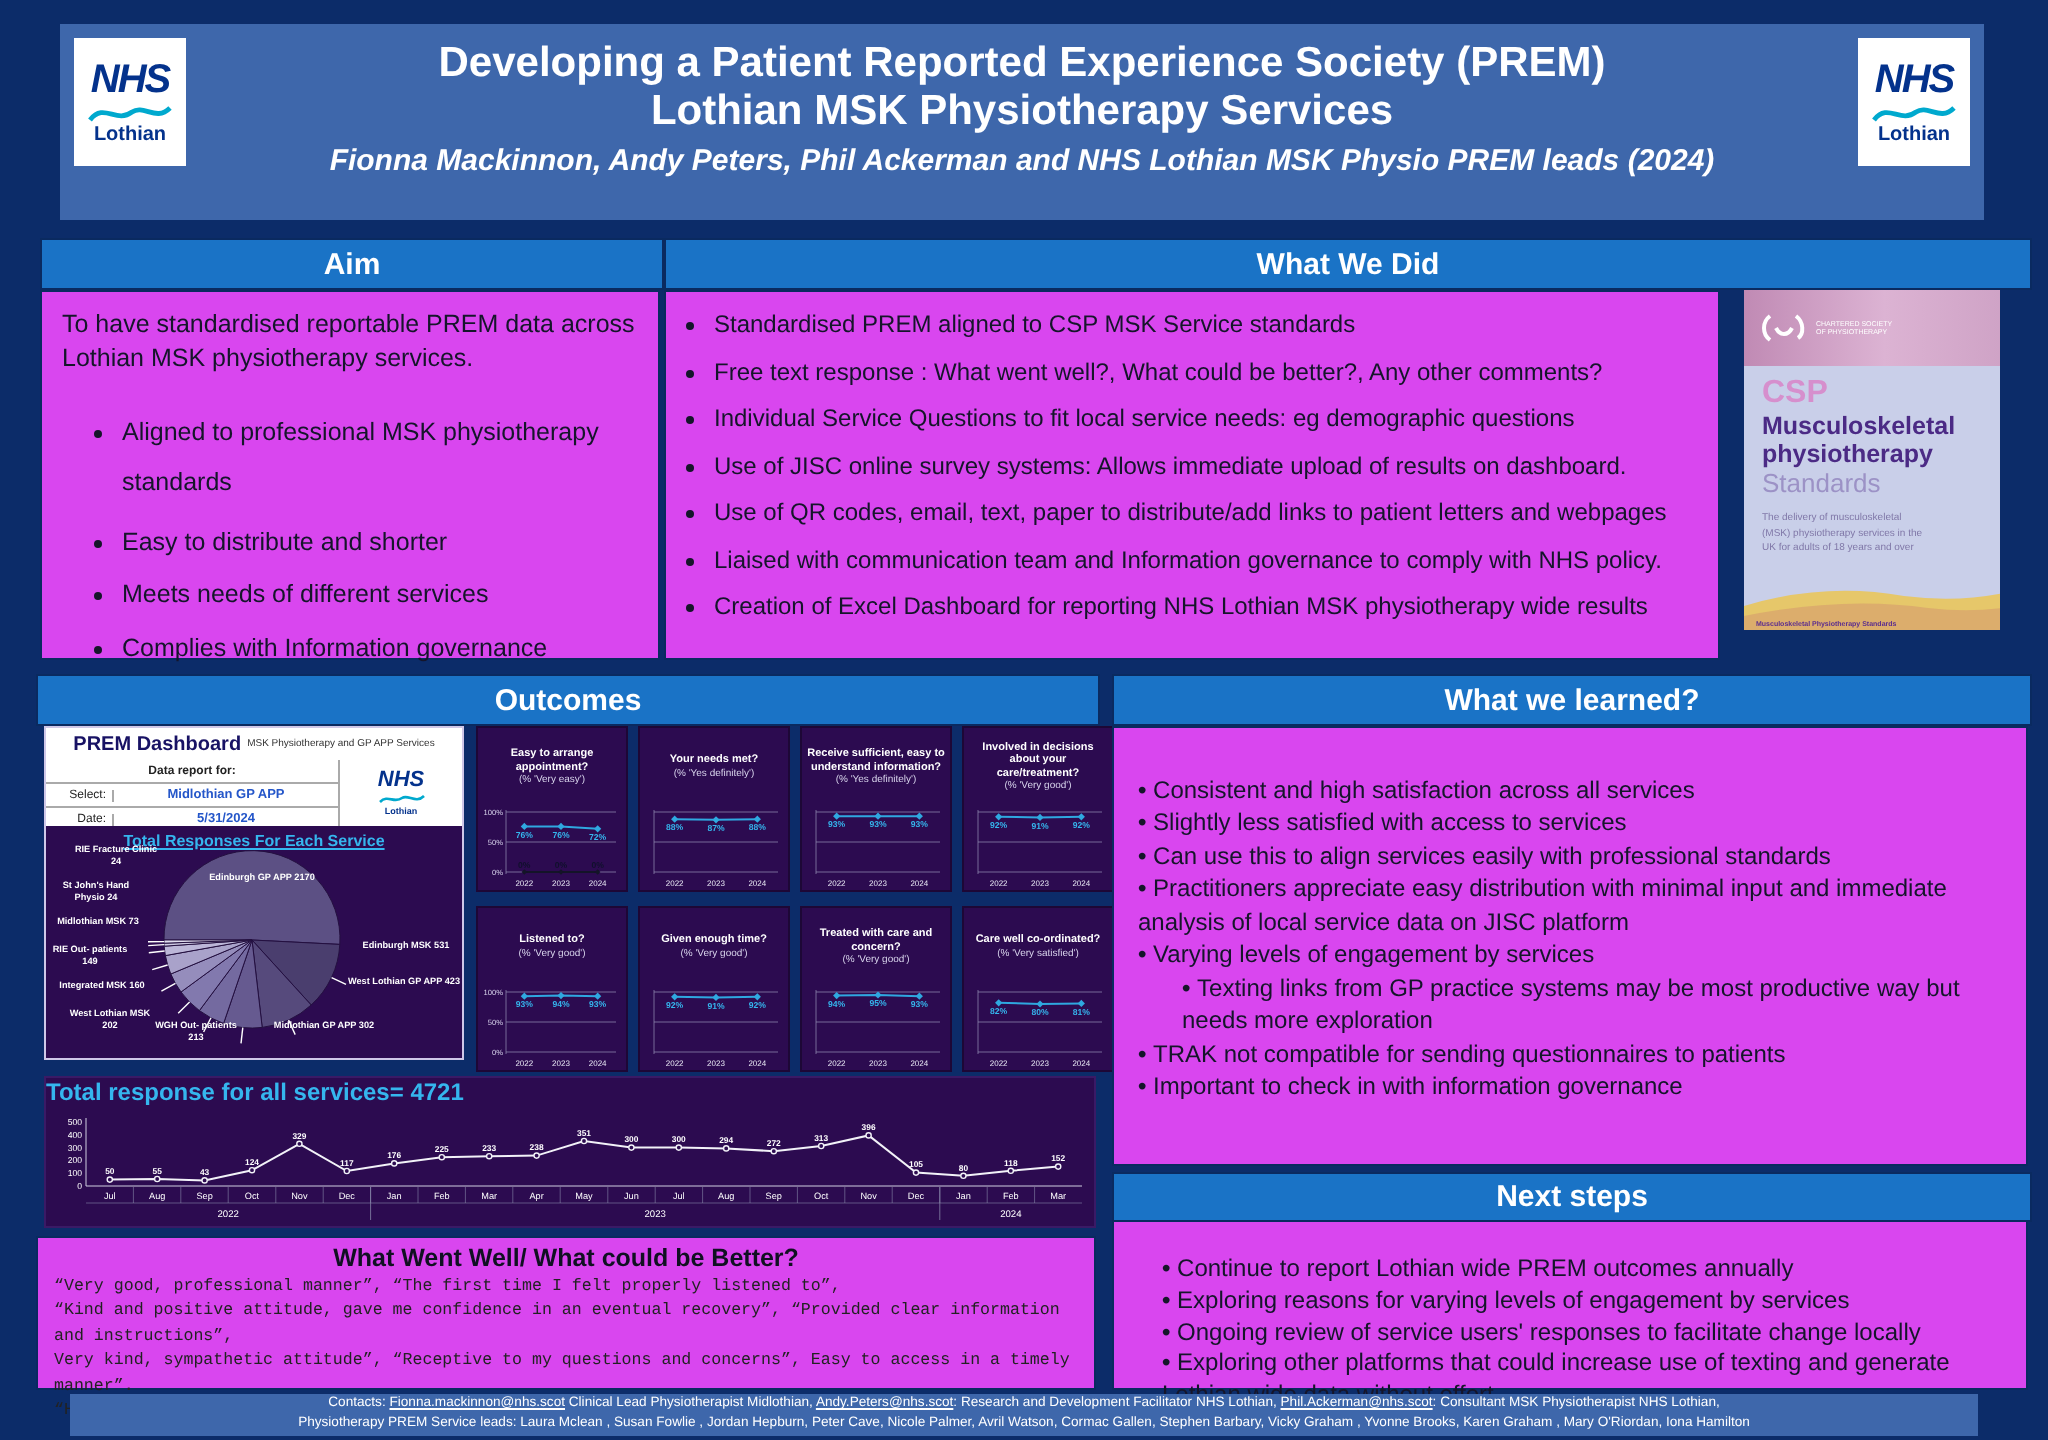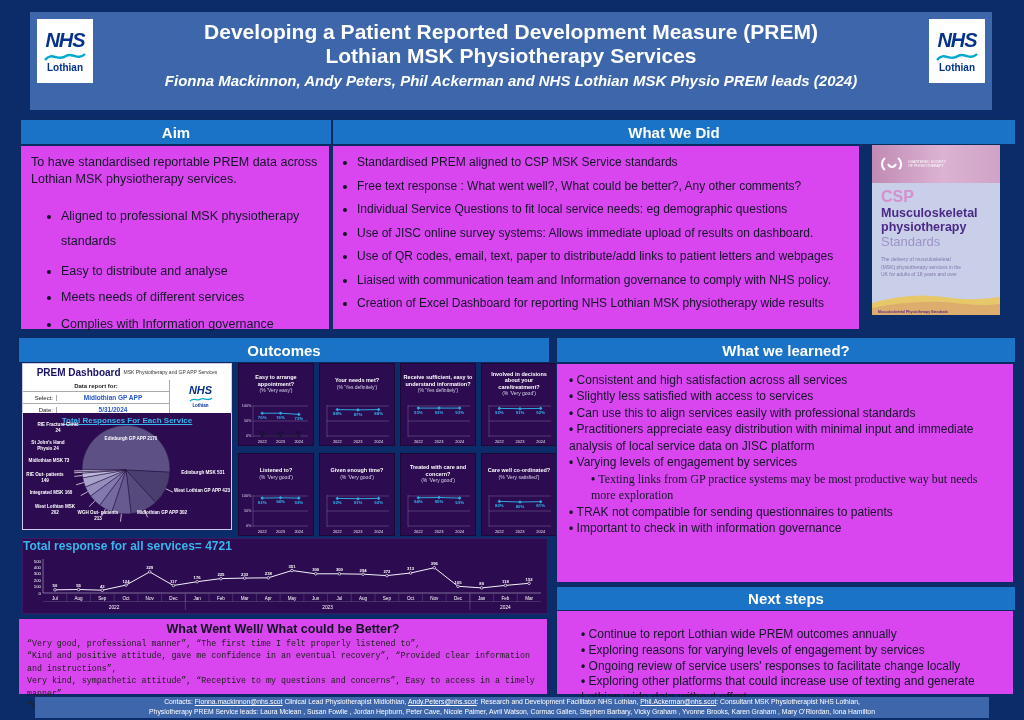--- a/index.html
+++ b/index.html
@@ -87,24 +87,24 @@
   .monthly{left:22px;top:538px;width:526px;height:76px;background:#2c0b50;border:1px solid #3a1a66;box-sizing:border-box;}
   .monthly-title{text-align:left;font-size:12px;font-weight:bold;color:#35b6ee;height:14px;line-height:14px;}
 
   
   .feedback{left:18px;top:618px;width:530px;height:77px;padding:3px 8px;box-sizing:border-box;}
   .fb-title{text-align:center;font-size:12.5px;font-weight:bold;color:#101022;margin-bottom:2px;}
   .fb-line{font-size:8.3px;color:#222;line-height:1.5;font-family:Liberation Mono, monospace;}
 
   
   .learned-bar{left:556px;top:337px;width:458px;height:24px;}
-  .learned-panel{left:556px;top:363px;width:458px;height:220px;padding:8px 8px;font-size:12px;line-height:1.37;}
+  .learned-panel{left:556px;top:363px;width:458px;height:220px;padding:23px 8px;font-size:12px;line-height:1.37;}
   .learned-panel ul{margin:0;padding-left:4px;list-style:none;}
   .learned-panel li::before{content:"• ";font-weight:bold;}
-  .learned-panel ul ul{padding-left:22px;font-family:Liberation Serif, serif;}
+  .learned-panel ul ul{padding-left:22px;}
   .next-bar{left:556px;top:586px;width:458px;height:23px;}
   .next-panel{left:556px;top:610px;width:458px;height:85px;padding:4px 8px;font-size:12px;line-height:1.32;}
   .next-panel ul{margin:12px;padding-left:4px;list-style:none;}
   .next-panel li::before{content:"• ";font-weight:bold;}
 
   
   .footer{left:35px;top:697px;width:954px;height:21px;background:#3e67ab;color:#fff;font-size:6.8px;text-align:center;line-height:10px;overflow:hidden;}
   .footer a, .footer .email{color:#fff;text-decoration:underline;}
 </style>
 </head>
@@ -120,31 +120,31 @@
         </svg>
       <div class="region">Lothian</div>
     </div>
     <div class="abs nhs-box nhs-right">
       <div class="nhs">NHS</div>
       <svg width="44" height="13">
           <path d="M2 10 C9 1 15 12 23 6 C29 2 35 11 42 4" stroke="#00a9ce" stroke-width="2.4" fill="none"></path>
         </svg>
       <div class="region">Lothian</div>
     </div>
-    <div class="t1">Developing a Patient Reported Development Measure (PREM)</div>
+    <div class="t1">Developing a Patient Reported Experience Society (PREM)</div>
     <div class="t2">Lothian MSK  Physiotherapy Services</div>
     <div class="authors">Fionna Mackinnon, Andy Peters, Phil Ackerman and NHS Lothian MSK Physio  PREM leads  (2024)</div>
   </div>
 
   <div class="abs bar aim-bar">Aim</div>
   <div class="abs panel aim-panel">
     <div class="intro">To have  standardised reportable PREM data across Lothian MSK physiotherapy services.</div>
     <ul>
       <li class="wide">Aligned to professional MSK physiotherapy standards</li>
-      <li>Easy to distribute and analyse</li>
+      <li>Easy to distribute and shorter</li>
       <li>Meets needs of different services</li>
       <li>Complies with Information governance</li>
     </ul>
   </div>
 
   <div class="abs bar wwd-bar">What We Did</div>
   <div class="abs panel wwd-panel">
     <ul>
       <li>Standardised  PREM aligned to CSP MSK  Service standards</li>
       <li>Free text response : What went well?, What could be better?, Any other comments?</li>

